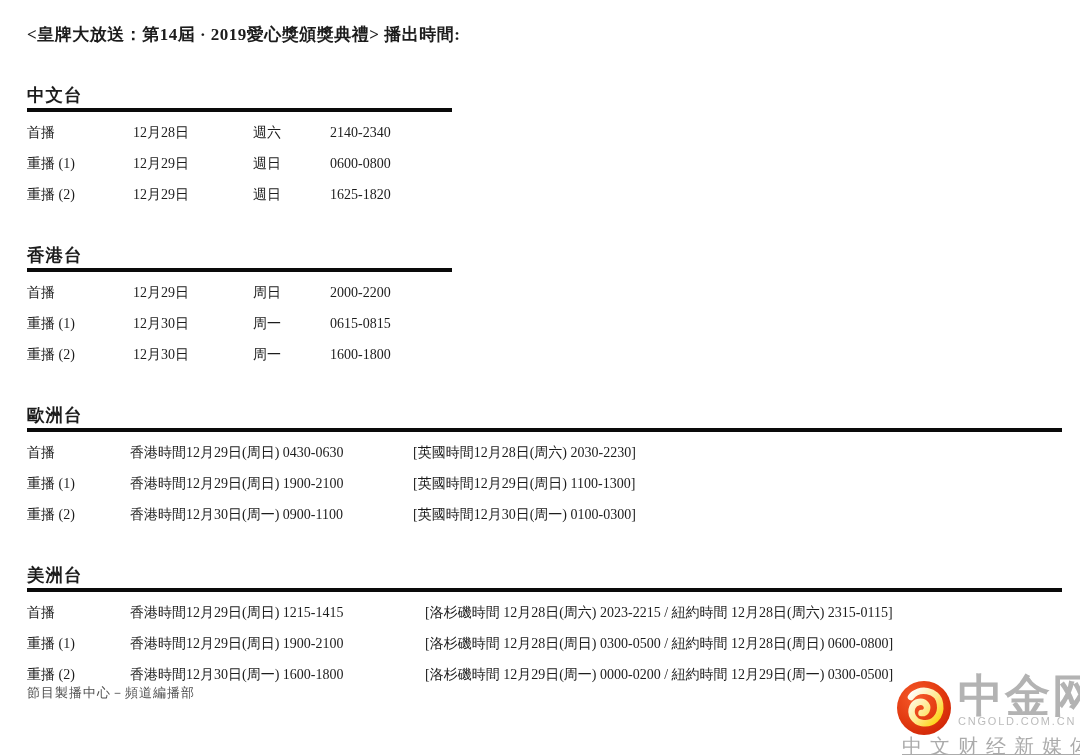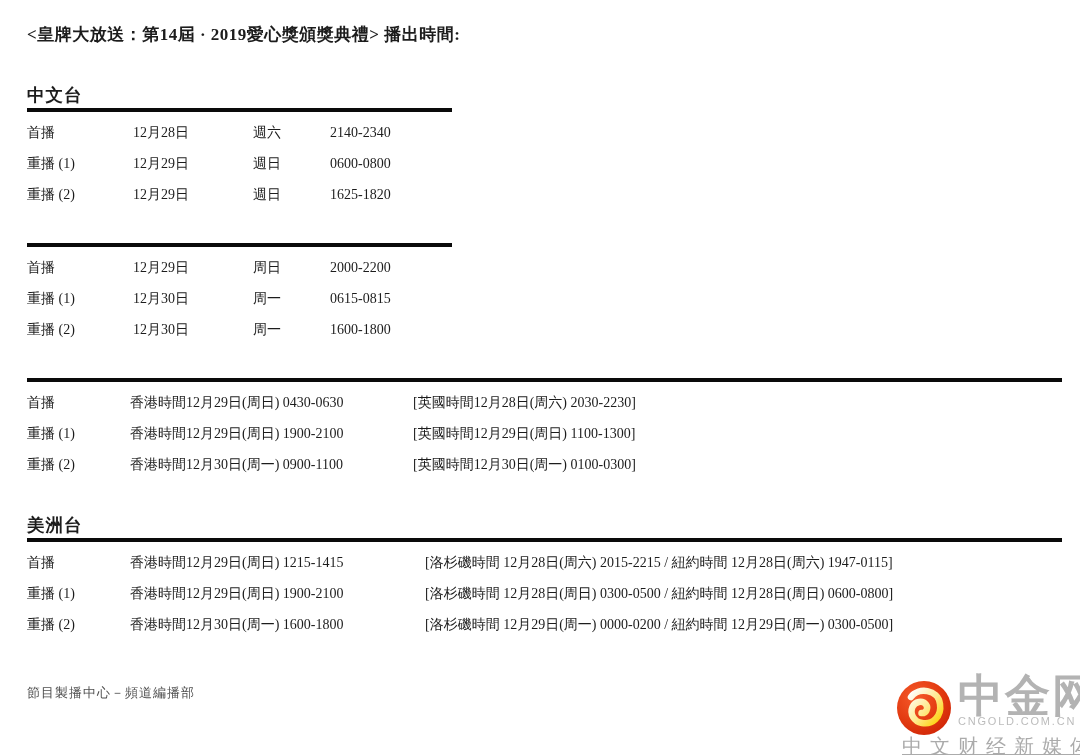--- a/index.html
+++ b/index.html
@@ -84,20 +84,21 @@
       <div class="row simple">
         <span>重播 (2)</span>
         <span>12月29日</span>
         <span>週日</span>
         <span>1625-1820</span>
       </div>
     </div>
   </div>
 
   <div class="section">
+    <div class="section-header">香港台</div>
     <div class="section-rule rule-narrow"></div>
     <div class="rows">
       <div class="row simple">
         <span>首播</span>
         <span>12月29日</span>
         <span>周日</span>
         <span>2000-2200</span>
       </div>
       <div class="row simple">
         <span>重播 (1)</span>
@@ -108,20 +109,21 @@
       <div class="row simple">
         <span>重播 (2)</span>
         <span>12月30日</span>
         <span>周一</span>
         <span>1600-1800</span>
       </div>
     </div>
   </div>
 
   <div class="section">
+    <div class="section-header">歐洲台</div>
     <div class="section-rule rule-wide"></div>
     <div class="rows">
       <div class="row europe">
         <span>首播</span>
         <span>香港時間12月29日(周日) 0430-0630</span>
         <span>[英國時間12月28日(周六) 2030-2230]</span>
       </div>
       <div class="row europe">
         <span>重播 (1)</span>
         <span>香港時間12月29日(周日) 1900-2100</span>
@@ -135,21 +137,21 @@
     </div>
   </div>
 
   <div class="section">
     <div class="section-header">美洲台</div>
     <div class="section-rule rule-wide"></div>
     <div class="rows">
       <div class="row america">
         <span>首播</span>
         <span>香港時間12月29日(周日) 1215-1415</span>
-        <span>[洛杉磯時間 12月28日(周六) 2015-2215 / 紐約時間 12月28日(周六) 1947-0115]</span>
+        <span>[洛杉磯時間 12月28日(周六) 2023-2215 / 紐約時間 12月28日(周六) 2315-0115]</span>
       </div>
       <div class="row america">
         <span>重播 (1)</span>
         <span>香港時間12月29日(周日) 1900-2100</span>
         <span>[洛杉磯時間 12月28日(周日) 0300-0500 / 紐約時間 12月28日(周日) 0600-0800]</span>
       </div>
       <div class="row america">
         <span>重播 (2)</span>
         <span>香港時間12月30日(周一) 1600-1800</span>
         <span>[洛杉磯時間 12月29日(周一) 0000-0200 / 紐約時間 12月29日(周一) 0300-0500]</span>

